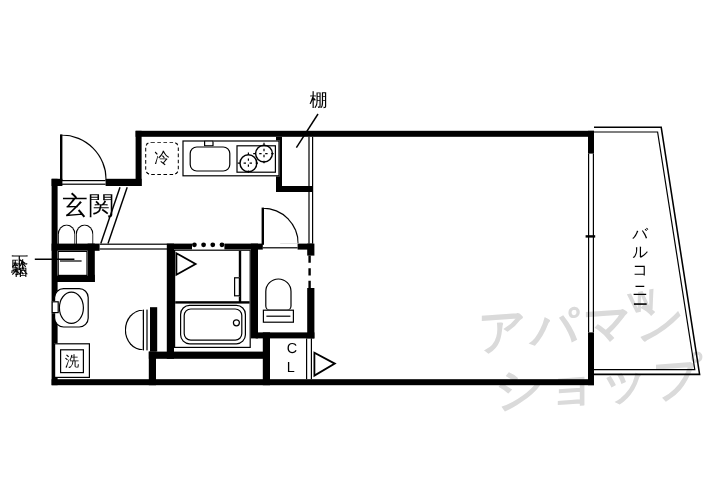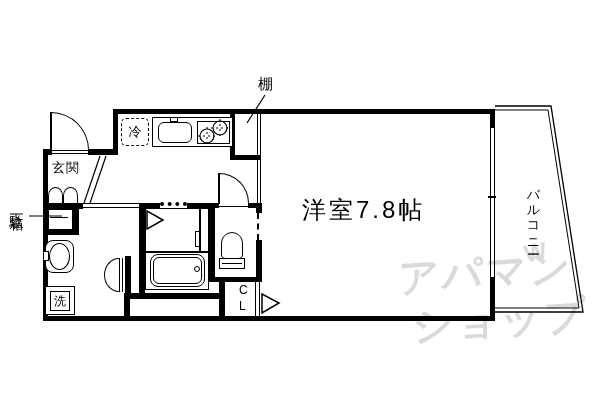--- a/index.html
+++ b/index.html
@@ -107,22 +107,21 @@
   <div class="l" style="left:199px;top:209px;width:1.5px;height:43px;"></div>
   <div class="thin" style="left:195px;top:231px;width:5px;height:16px;"></div>
   <div class="thin" style="left:150px;top:254px;width:55px;height:33px;border-width:1.5px;border-radius:8px;"></div>
   <div class="thin" style="left:153px;top:257px;width:49px;height:27px;border-radius:6px;"></div>
 
   <div class="thin" style="left:221px;top:232px;width:22px;height:27px;border-width:1.5px;border-radius:11px 11px 4px 4px;"></div>
   <div class="thin" style="left:219px;top:258px;width:26px;height:11px;border-width:1.5px;"></div>
   <div class="l" style="left:222px;top:263px;width:20px;height:1px;"></div>
 
   <div class="txt" style="left:258px;top:76px;font-size:15px;">棚</div>
-  <div class="txt" style="left:52px;top:161px;font-size:13px;letter-spacing:1px;">玄関</div>
-  <div class="txt" style="left:302px;top:198px;font-size:24px;letter-spacing:3px;">洋室7.8帖</div>
+  <div class="txt" style="left:52px;top:161px;font-size:21px;letter-spacing:1px;">玄関</div>
   <div class="vtxt" style="left:10px;top:202px;font-size:14px;">下駄箱</div>
   <div class="vtxt" style="left:527px;top:180px;font-size:13px;">バルコニー</div>
   <div class="txt" style="left:239px;top:284px;font-size:12px;">C</div>
   <div class="txt" style="left:239px;top:300px;font-size:12px;">L</div>
 
   <svg class="overlay" width="600" height="400" viewBox="0 0 600 400">
 
     <path d="M495,106 L551,106 L583,312 L495,312" fill="none" stroke="#000" stroke-width="1.3"></path>
     <path d="M495,110 L548,110 L579,308 L495,308" fill="none" stroke="#000" stroke-width="1"></path>
 

